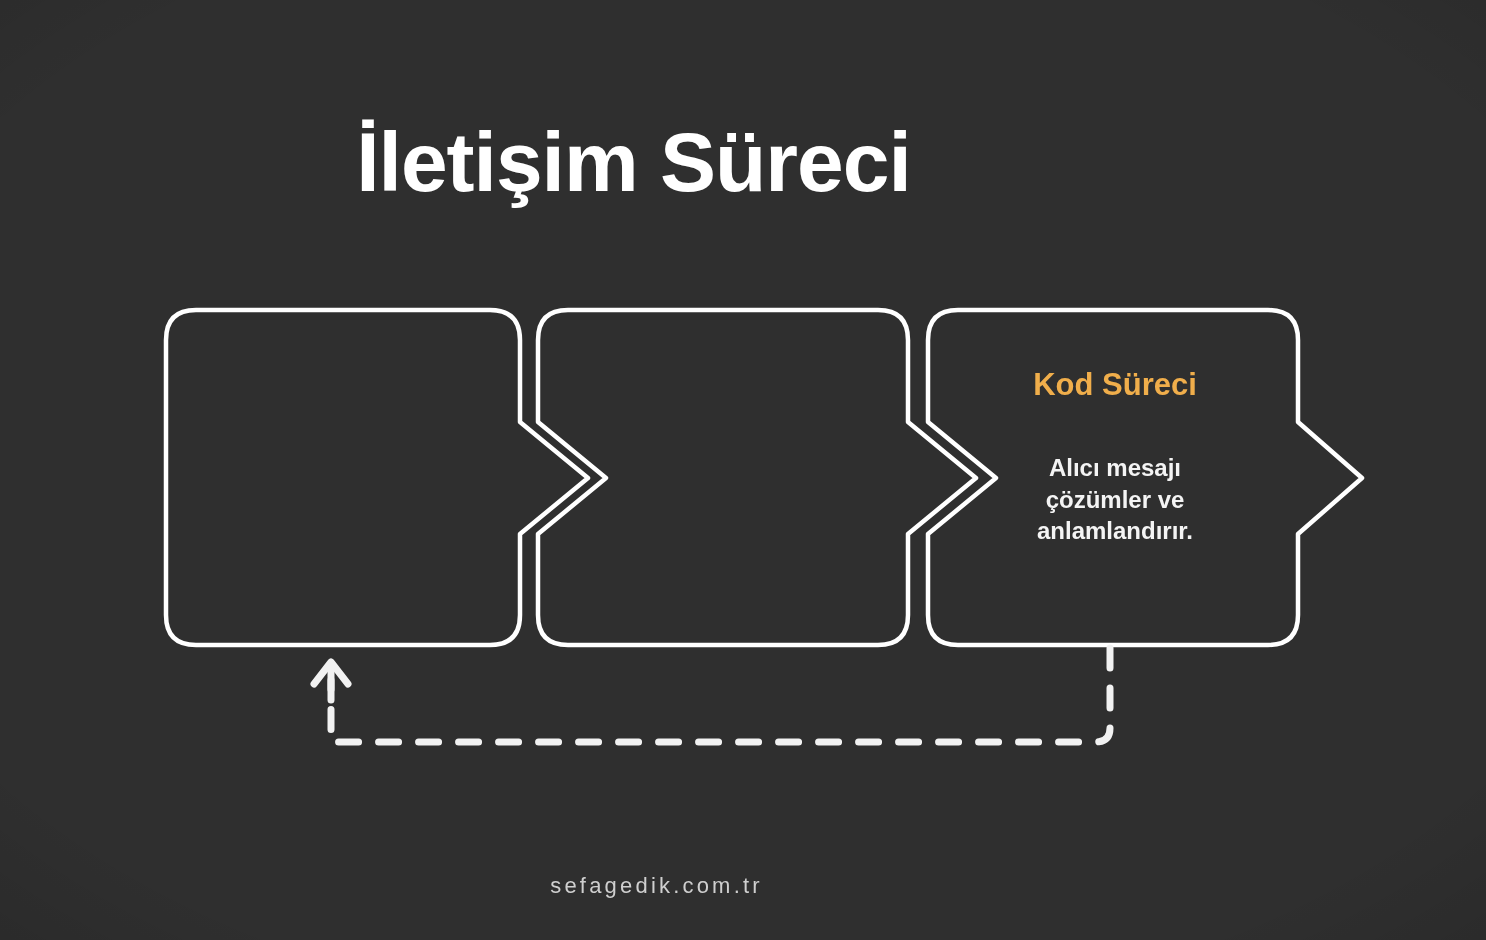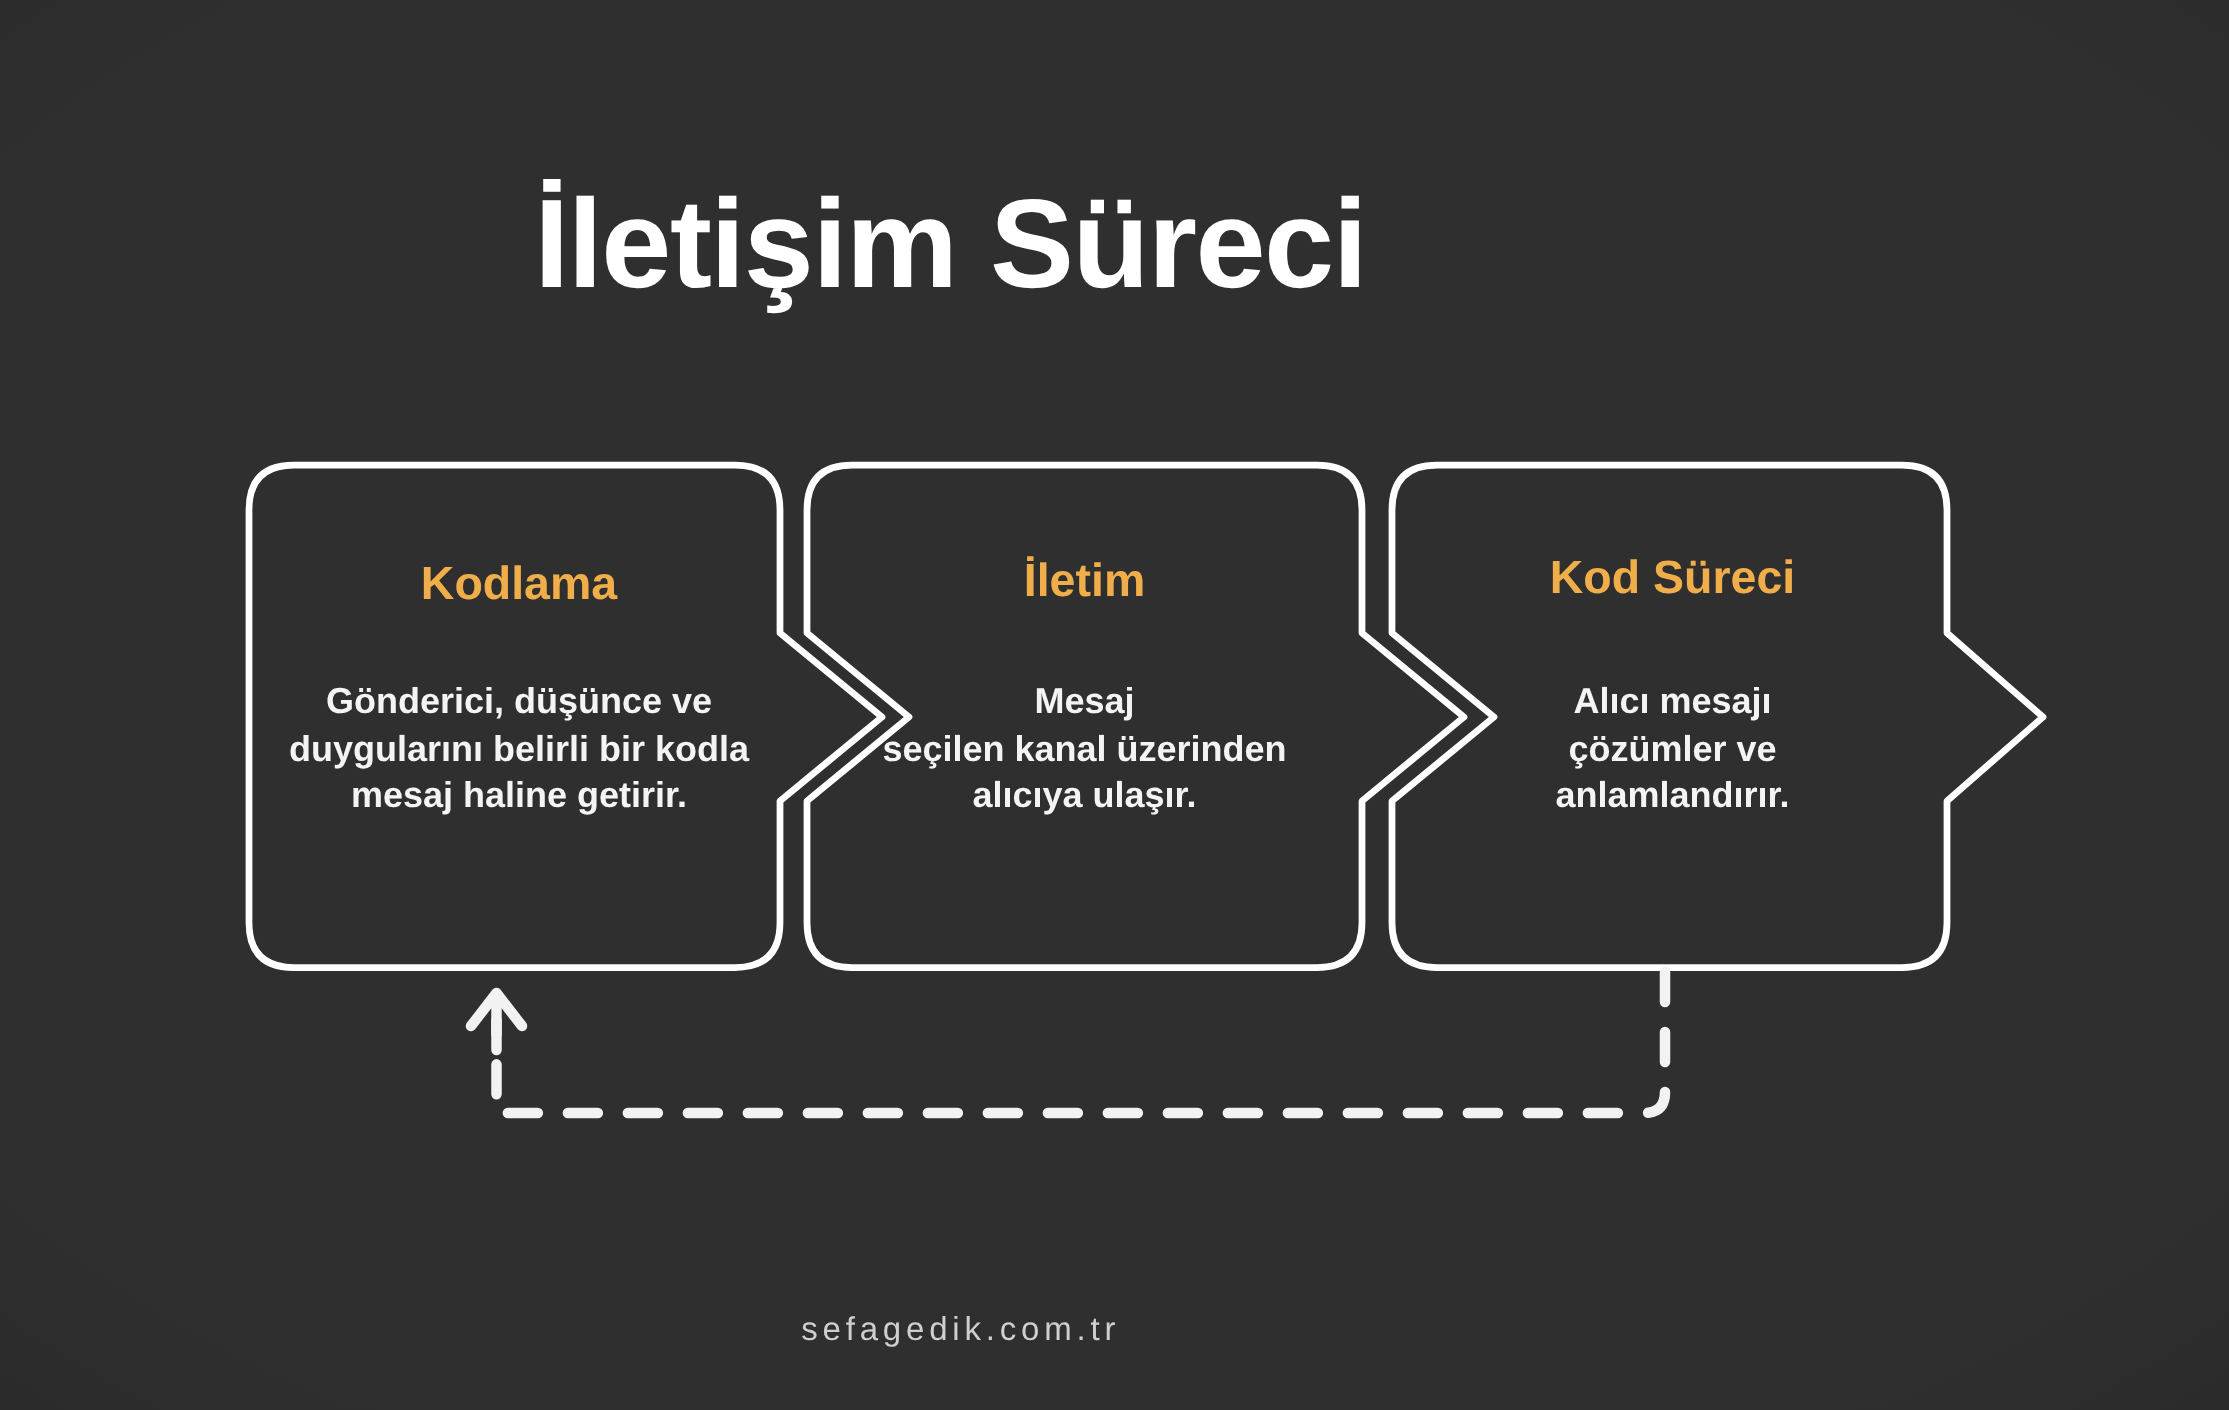--- a/index.html
+++ b/index.html
@@ -75,21 +75,21 @@
   #step-1 .step-body { margin-top: 46px; }
   #step-2 { left: 548px; top: 370px; width: 350px; }
   #step-2 .step-body { margin-top: 48px; }
   #step-3 { left: 940px; top: 368px; width: 350px; }
   #step-3 .step-body { margin-top: 50px; text-align: center; }
 
   
   #footer-url {
     position: absolute;
     top: 873px;
-    left: 0;
+    left: 16px;
     width: 1281px;
     text-align: center;
     color: #cfcfcf;
     font-size: 22px;
     font-weight: 400;
     letter-spacing: 3.2px;
     white-space: nowrap;
   }
 </style>
 </head>
@@ -149,31 +149,21 @@
     <path d="M 1110 648
              L 1110 728
              Q 1110 742 1096 742
              L 331 742
              L 331 680" fill="none" stroke="#f2f2f2" stroke-width="7" stroke-linecap="round" stroke-linejoin="round" stroke-dasharray="20 20"></path>
 
     <path d="M 314 684 L 331 662 L 348 684" fill="none" stroke="#f2f2f2" stroke-width="7" stroke-linecap="round" stroke-linejoin="round"></path>
     <path d="M 331 664 L 331 700" fill="none" stroke="#f2f2f2" stroke-width="7" stroke-linecap="round"></path>
   </svg>
 
-  <div class="step-text" id="step-1">
-    <div class="step-heading">Kodlama</div>
-    <div class="step-body">Gönderici, düşünce ve duygularını belirli bir kodla mesaj haline getirir.</div>
-  </div>
 
-  <div class="step-text" id="step-2">
-    <div class="step-heading">İletim</div>
-    <div class="step-body" style="white-space: pre-line;">Mesaj
-seçilen kanal üzerinden
-alıcıya ulaşır.</div>
-  </div>
 
   <div class="step-text" id="step-3">
     <div class="step-heading">Kod Süreci</div>
     <div class="step-body" style="white-space: pre-line;">Alıcı mesajı
 çözümler ve
 anlamlandırır.</div>
   </div>
 
   <div id="footer-url">sefagedik.com.tr</div>
 

